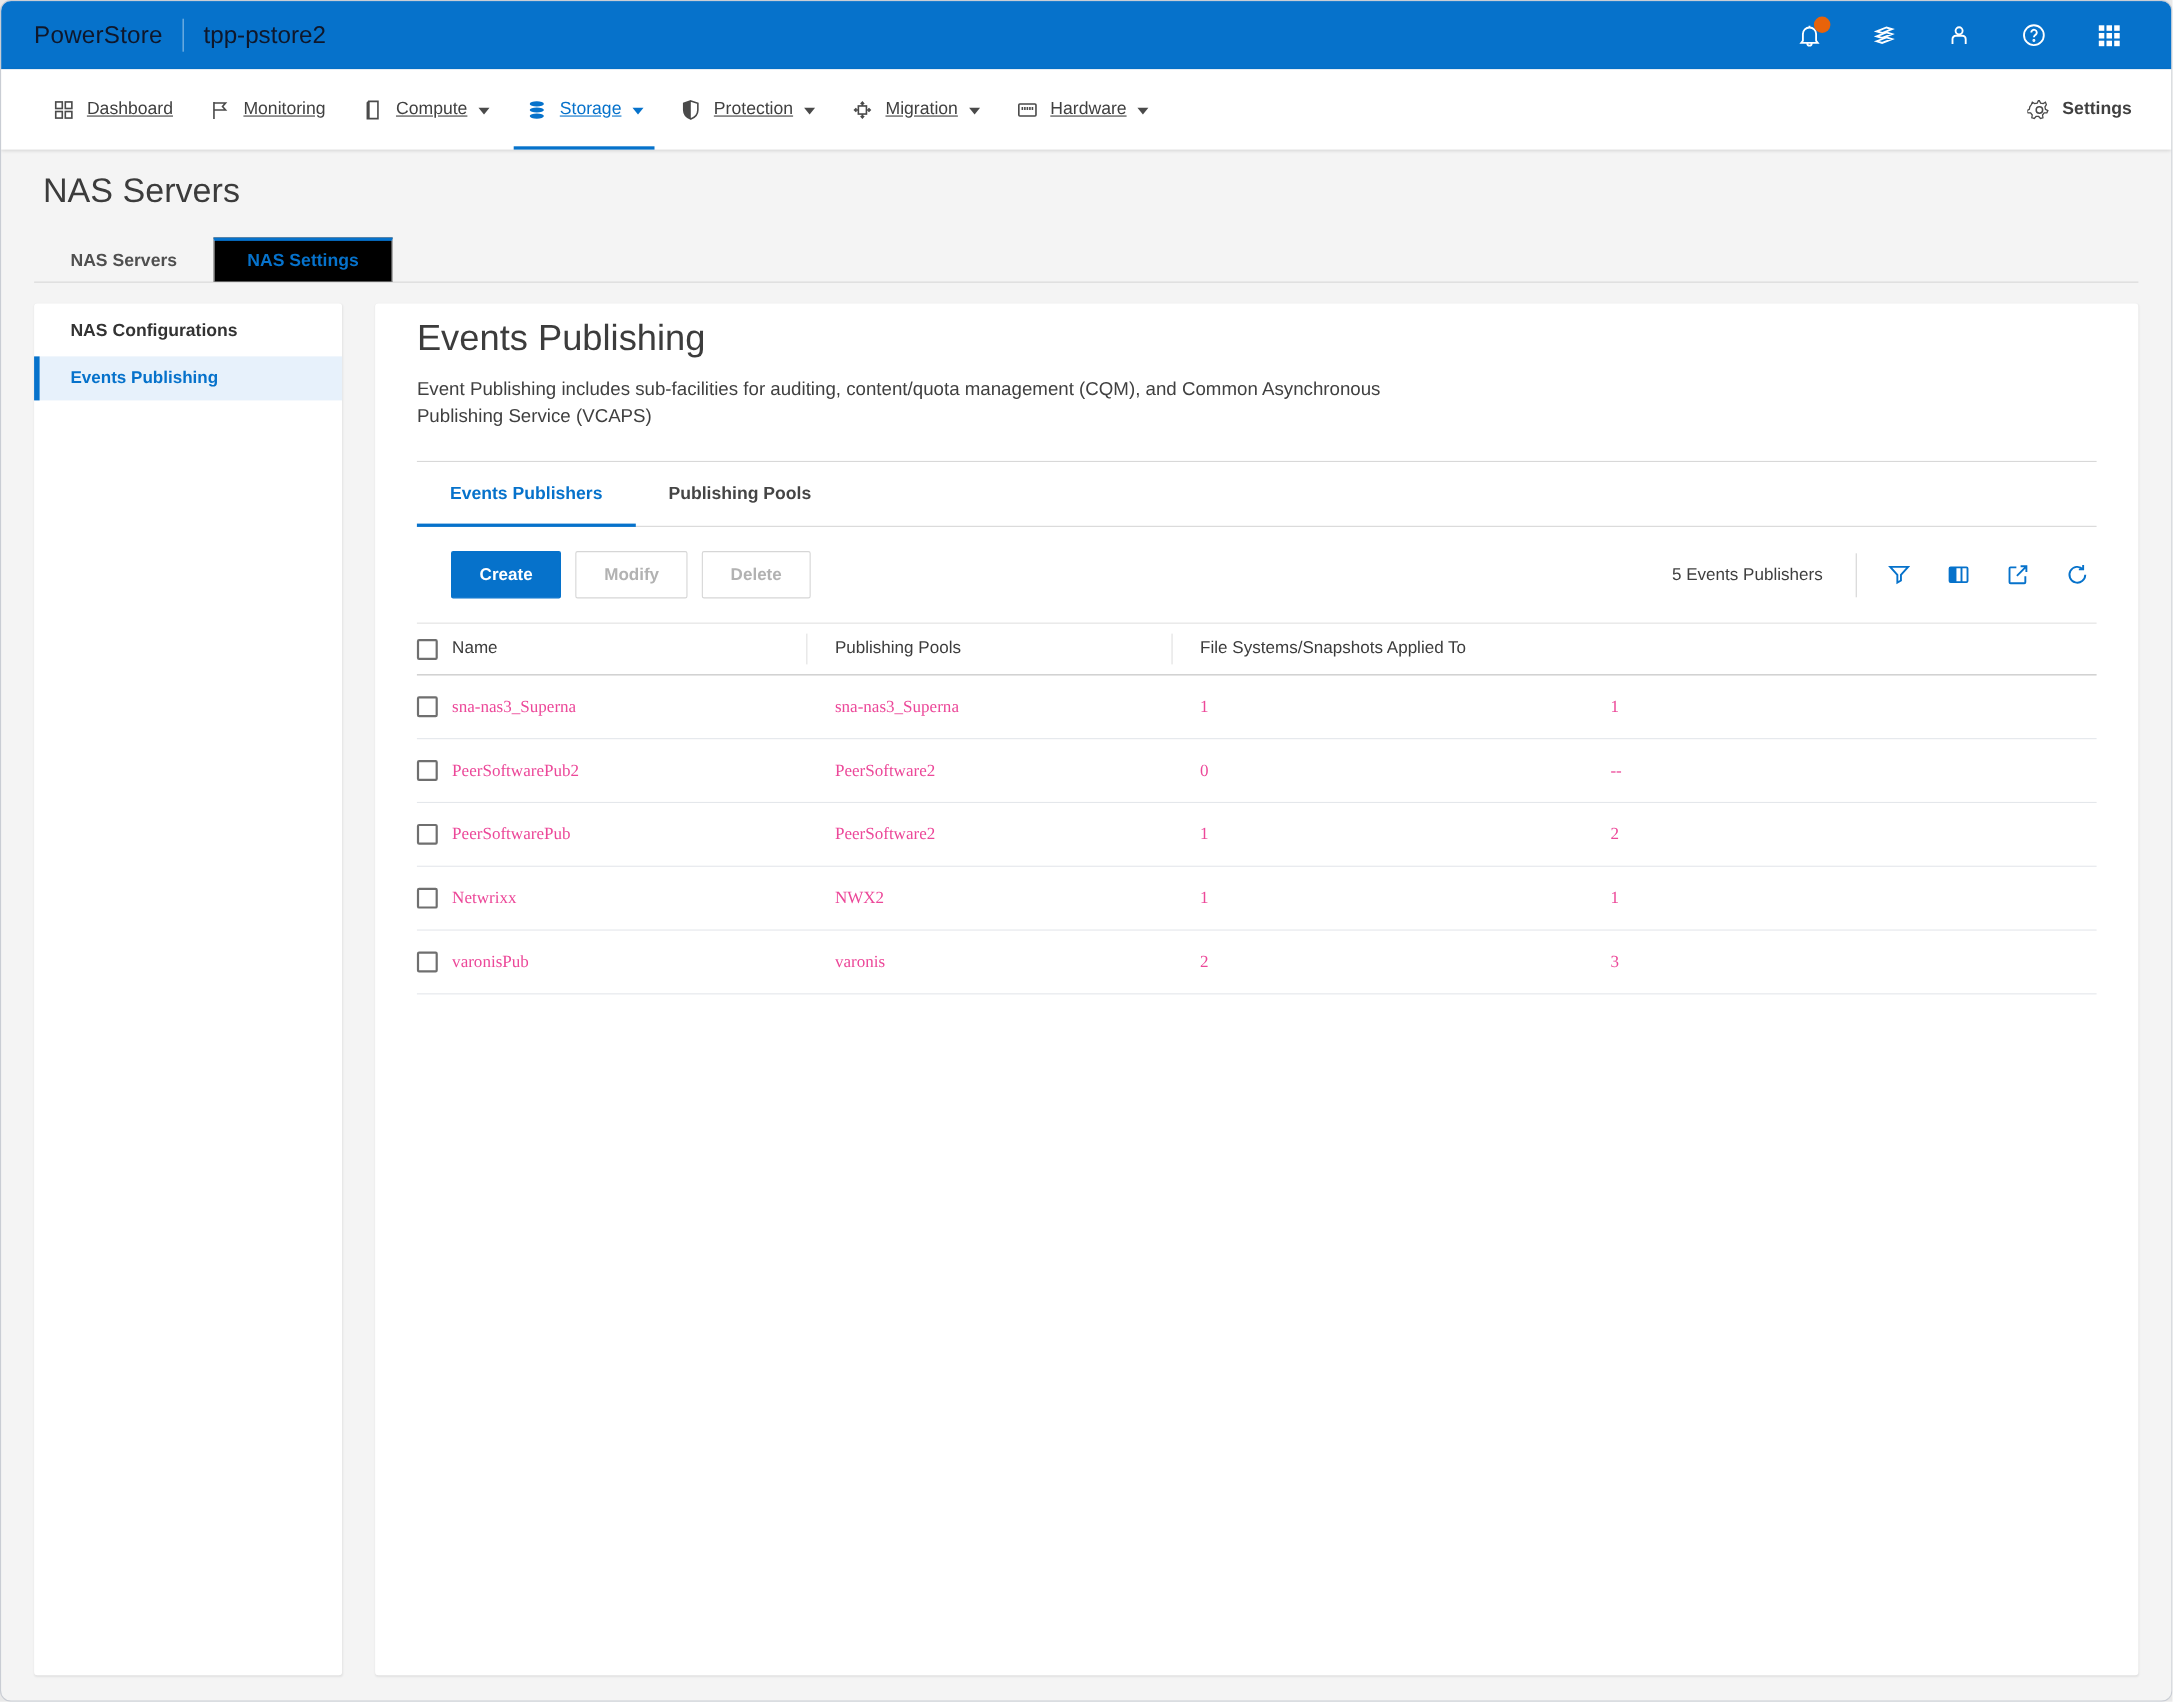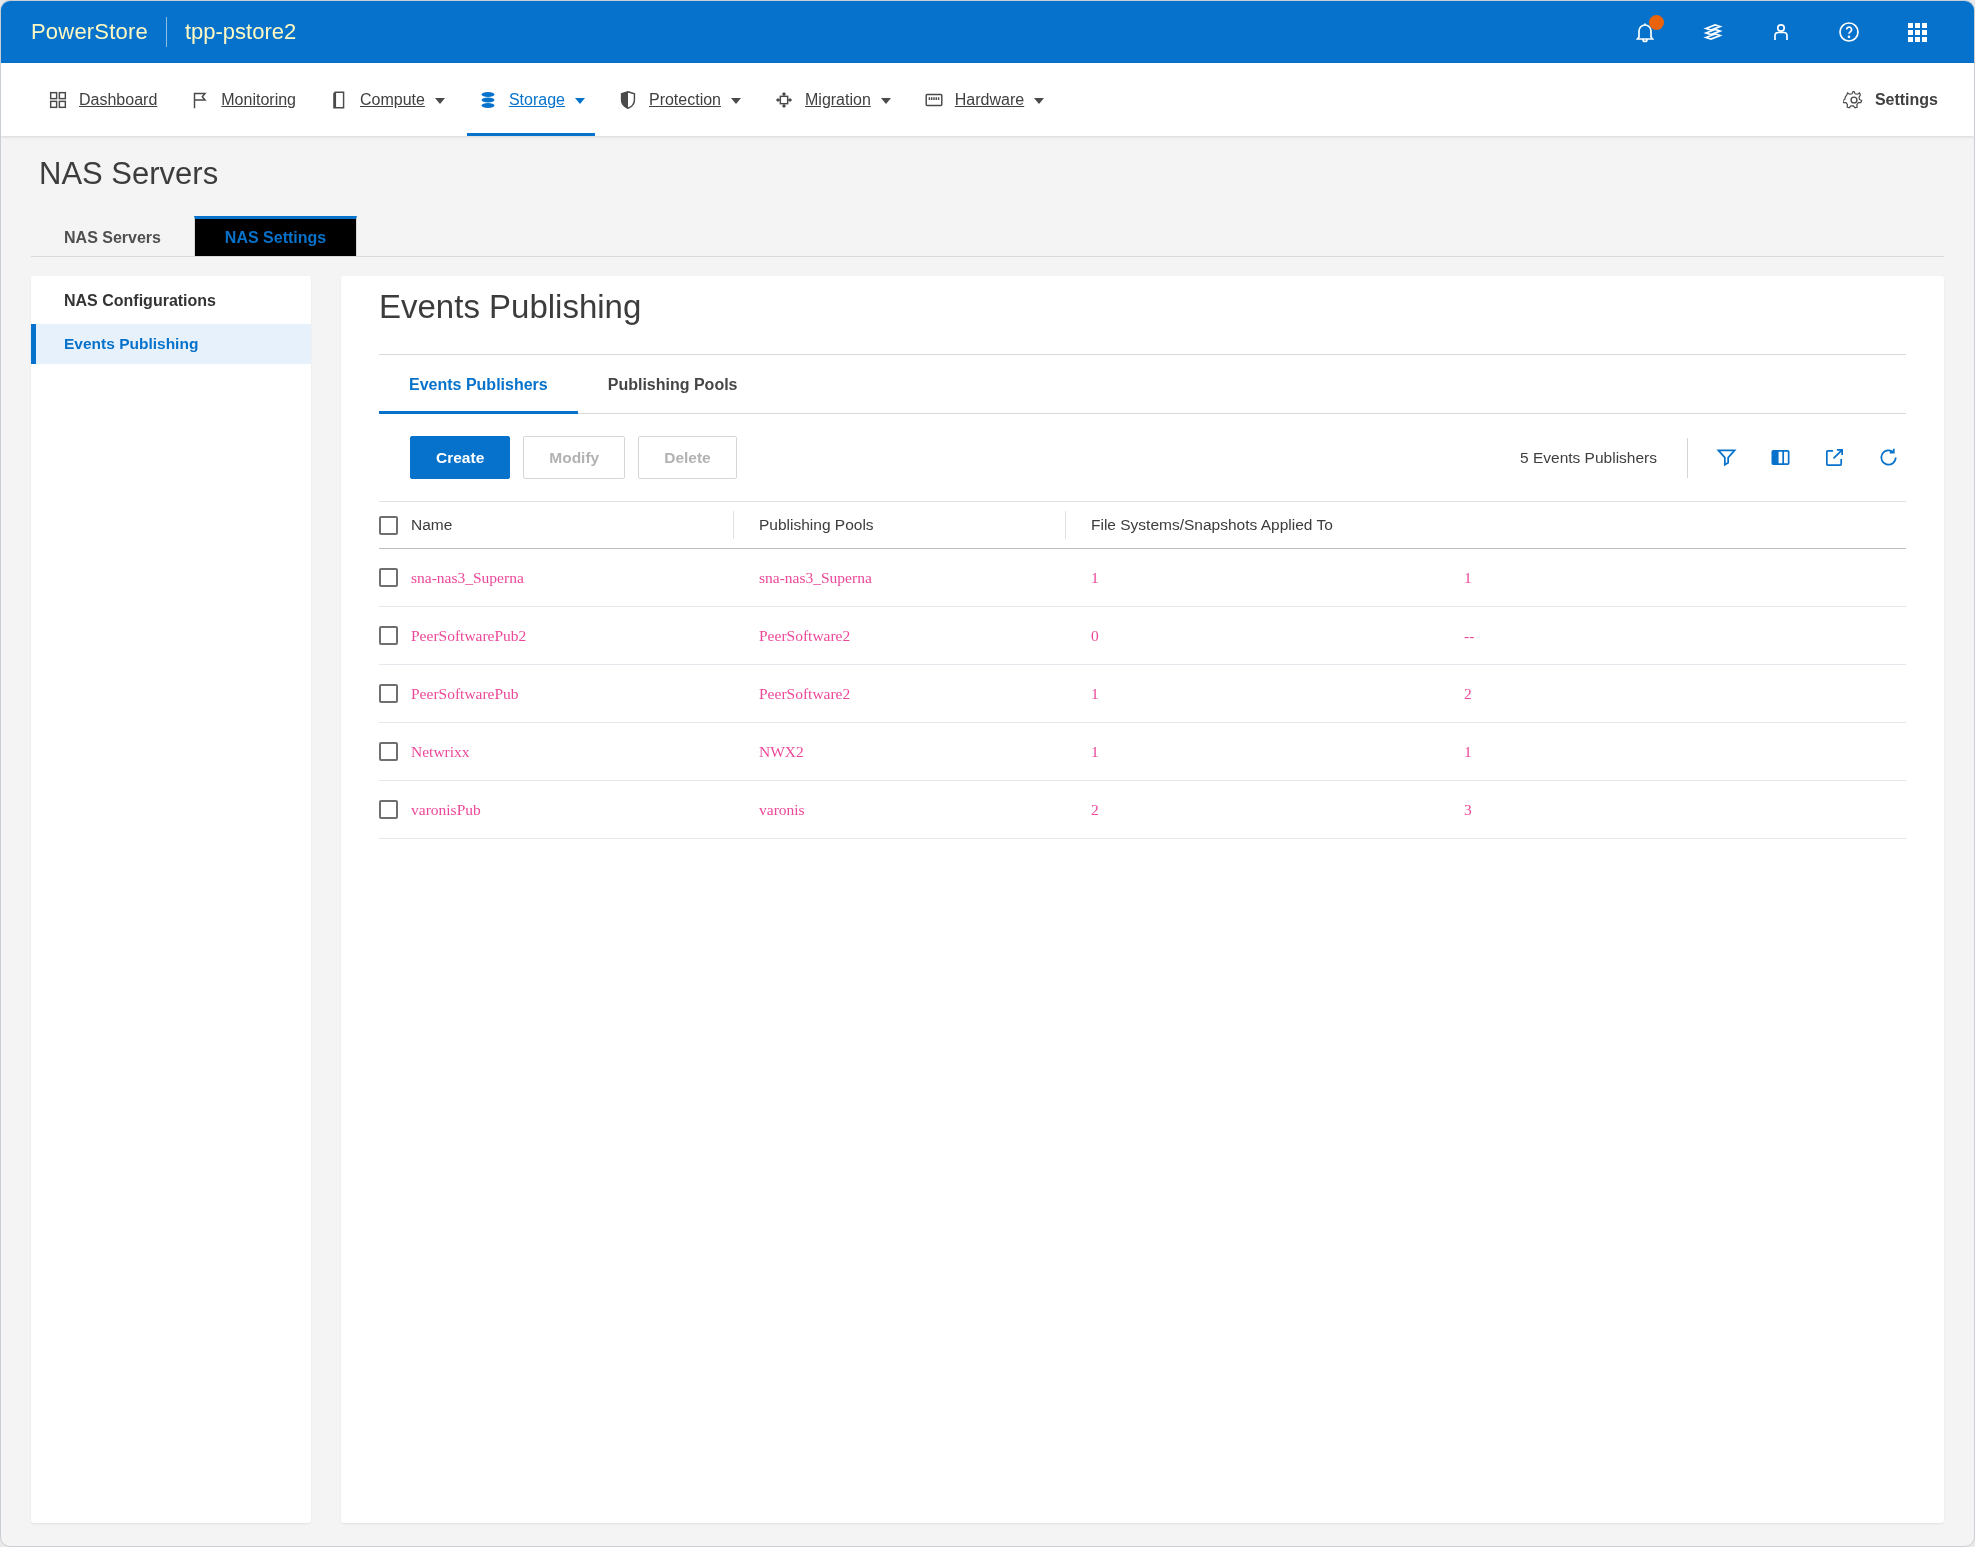--- a/index.html
+++ b/index.html
@@ -11,21 +11,21 @@
   }
   .window{
     width:1975px; height:1547px;
     border:1px solid #c9cdd4; border-radius:10px;
     overflow:hidden; background:#f4f4f4;
     display:flex; flex-direction:column;
   }
 
   
   .topbar{
-    height:62px; background:#0672cb; color:#fef9c3;
+    height:62px; background:#0672cb; color:#0f172a;
     display:flex; align-items:center; padding:0 30px; flex:none;
   }
   .brand{ font-size:22px; letter-spacing:.2px; }
   .brand-divider{ width:1px; height:30px; background:rgba(255,255,255,.55); margin:0 18px; }
   .cluster{ font-size:22px; }
   .topbar-spacer{ flex:1; }
   .topbar-icons{ display:flex; align-items:center; gap:42px; margin-right:14px; }
   .tb-icon{ position:relative; width:26px; height:26px; display:flex; align-items:center; justify-content:center; cursor:pointer; }
   .tb-icon svg{ width:24px; height:24px; stroke:#fff; fill:none; stroke-width:1.7; }
   .badge-dot{ position:absolute; top:-4px; right:-6px; width:15px; height:15px; border-radius:50%; background:#e8630a; }
@@ -259,20 +259,21 @@
 
       <aside class="card sidebar">
         <div class="sidebar-heading">NAS Configurations</div>
         <div class="sidebar-item selected">
           <span>Events Publishing</span>
         </div>
       </aside>
 
       <section class="card main">
         <h2 class="main-heading">Events Publishing</h2>
+        <p class="main-desc">Event Publishing includes sub-facilities for auditing, content/quota management (CQM), and Common Asynchronous Publishing Service (VCAPS)</p>
         <hr class="section-divider">
 
         <div class="subtabs">
           <div class="subtab active">Events Publishers</div>
           <div class="subtab">Publishing Pools</div>
         </div>
 
         <div class="toolbar">
           <button class="btn btn-primary">Create</button>
           <button class="btn btn-disabled">Modify</button>

